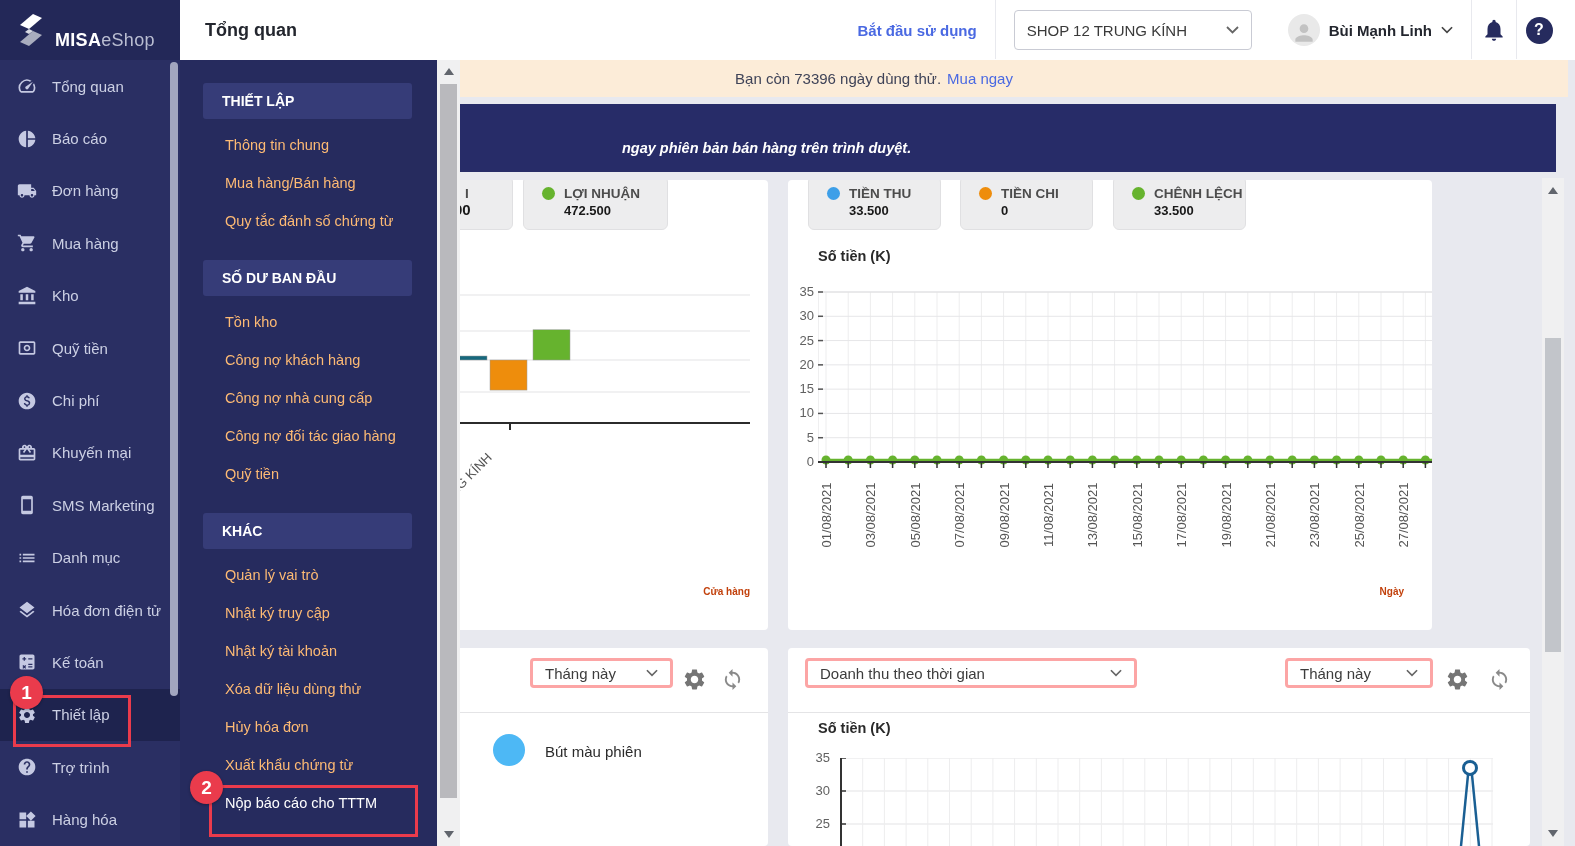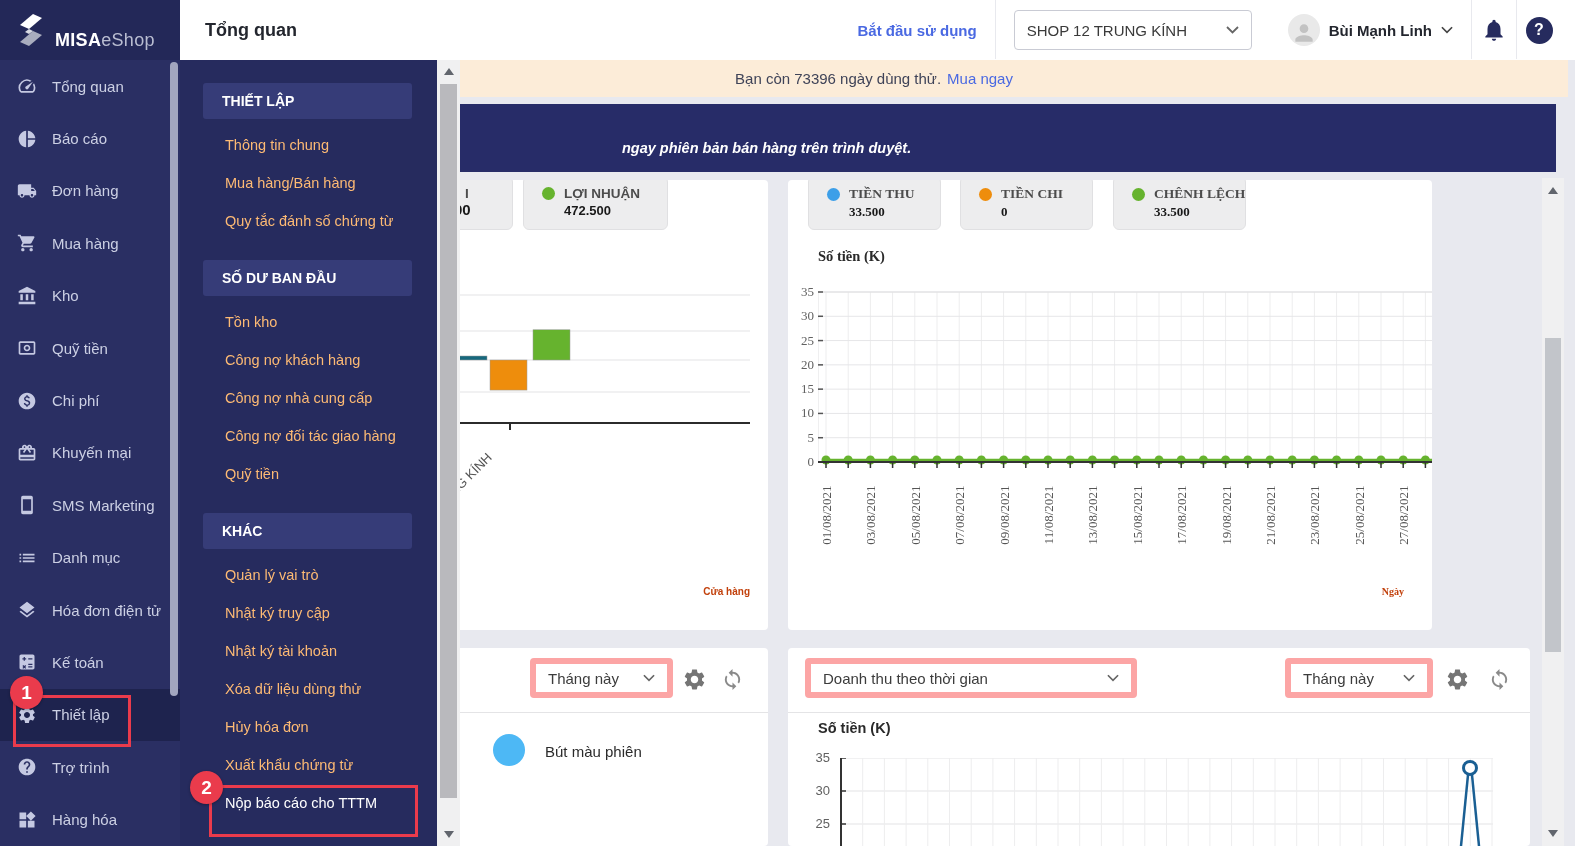--- a/index.html
+++ b/index.html
@@ -28,34 +28,34 @@
                font-size:16px;display:flex;align-items:center;justify-content:center;}
   
   .trial{position:absolute;left:180px;top:60px;width:1388px;height:37px;background:#fcecd8;
          display:flex;align-items:center;justify-content:center;font-size:15px;color:#3f4358;z-index:2;}
   .trial a{color:#4a69e2;margin-left:6px;cursor:pointer;font-weight:normal;text-decoration:none;}
   .promo{position:absolute;left:180px;top:104px;width:1376px;height:68px;background:#272c68;z-index:2;}
   .promo .txt{position:absolute;left:442px;top:36px;color:#ffffff;font-style:italic;font-size:14.5px;font-weight:bold;}
   
   .panel{position:absolute;background:#ffffff;border-radius:4px;overflow:hidden;z-index:1;}
   .panel-tl{left:188px;top:180px;width:580px;height:450px;}
-  .panel-tr{left:788px;top:180px;width:644px;height:450px;font-family:Liberation Serif, serif;}
+  .panel-tr{left:788px;top:180px;width:644px;height:450px;}
   .card-bl{left:188px;top:648px;width:580px;height:198px;}
   .card-br{left:788px;top:648px;width:742px;height:198px;}
   .stat-card{position:absolute;top:-4px;height:54px;background:#ededee;border:1px solid #e0e0e2;border-radius:6px;box-sizing:border-box;}
   .stat-row{display:flex;align-items:center;gap:9px;padding:9px 0 0 18px;font-size:13.5px;font-weight:bold;color:#4c4c4c;white-space:nowrap;}
   .stat-dot{width:13px;height:13px;border-radius:50%;flex:none;}
   .stat-val{padding:2px 0 0 40px;font-size:13px;font-weight:bold;color:#191919;}
   .chart-title{font-size:14.5px;font-weight:bold;color:#2a2a2a;}
   .axis-label{font-size:10px;font-weight:bold;color:#c2410c;}
   .ytick{position:absolute;width:26px;text-align:right;font-size:13px;color:#616161;}
   .date-label{position:absolute;width:84px;height:14px;text-align:center;font-size:13px;color:#555;
               transform:rotate(-90deg);white-space:nowrap;}
-  .select{position:absolute;display:flex;align-items:center;justify-content:space-between;height:40px;
-          border:6px solid #fca5a5;border-radius:4px;padding:0 12px;box-sizing:border-box;
+  .select{position:absolute;display:flex;align-items:center;justify-content:space-between;height:30px;
+          border:3px solid #fca5a5;border-radius:4px;padding:0 12px;box-sizing:border-box;
           font-size:15px;color:#3c3c3c;background:#fff;cursor:pointer;}
   .tool-btn{position:absolute;width:28px;height:28px;display:flex;align-items:center;justify-content:center;cursor:pointer;}
   .card-div{position:absolute;height:1px;background:#e4e4e6;left:0;}
   
   .sidebar{position:absolute;left:0;top:60px;width:180px;height:786px;background:#2a2f63;z-index:40;}
   .side-item{height:52.4px;display:flex;align-items:center;padding-left:17px;gap:15px;cursor:pointer;box-sizing:border-box;}
   .side-item.active{background:#1e234e;}
   .side-item .lbl{font-size:15px;color:#ccd0e4;white-space:nowrap;}
   .side-thumb{position:absolute;left:170px;top:2px;width:8px;height:634px;background:#a2a6bf;border-radius:4px;}
   

